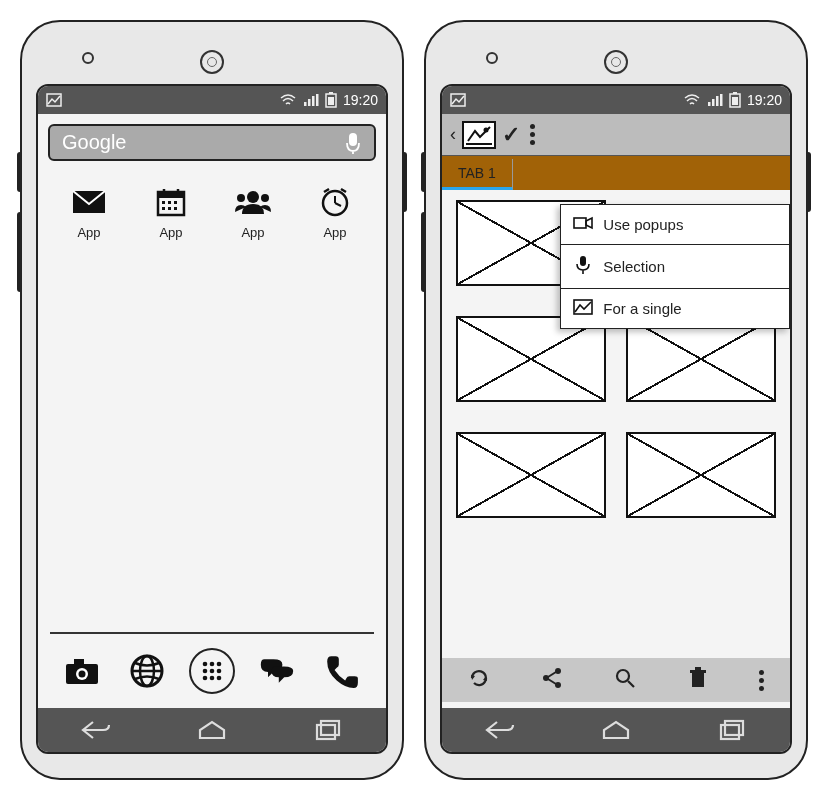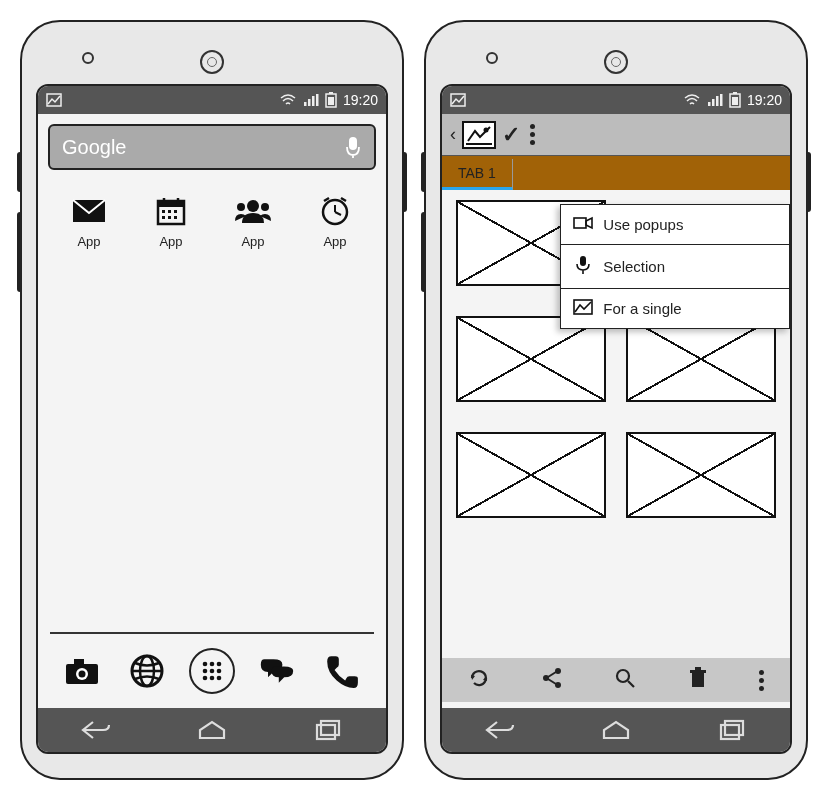--- a/index.html
+++ b/index.html
@@ -56,21 +56,21 @@
     color: #fff;
     display: flex;
     align-items: center;
     padding: 0 8px;
     font-size: 14px;
     gap: 6px;
   }
   .status-spacer { flex:1; }
   .search-bar {
     margin: 10px 10px 6px 10px;
-    height: 46px;
+    height: 37px;
     background: #aaa;
     border: 2px solid #222;
     border-radius: 6px;
     display:flex; align-items:center;
     padding: 0 12px;
     color: #fff;
     font-size: 20px;
     justify-content:space-between;
   }
   .app-row {

